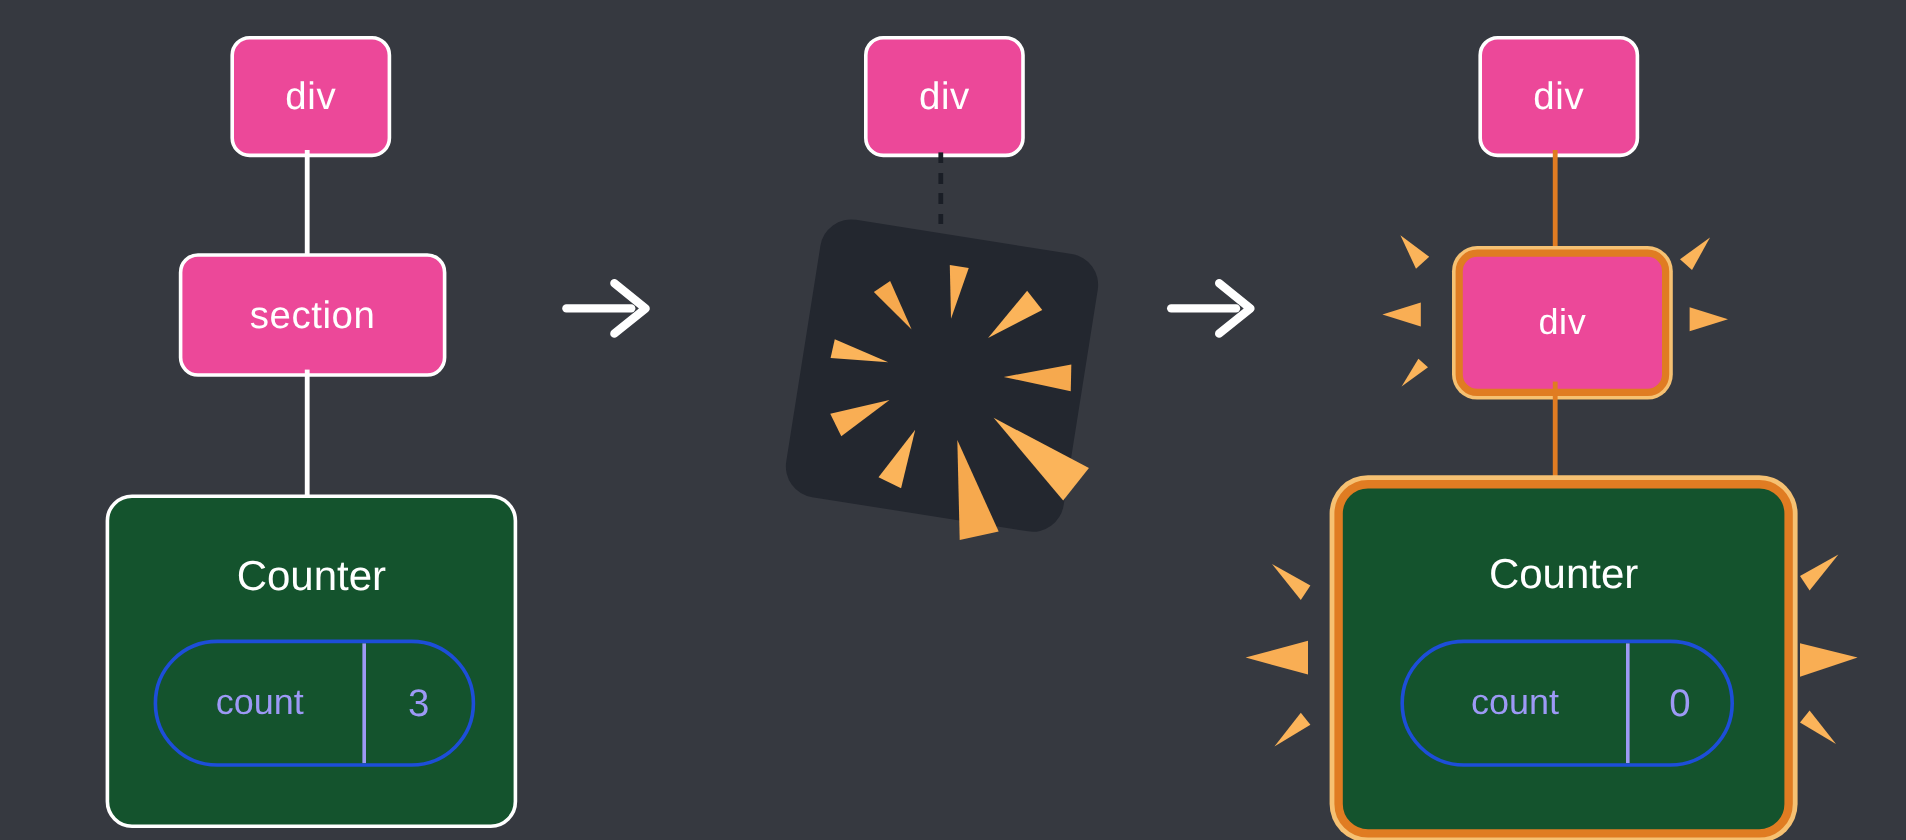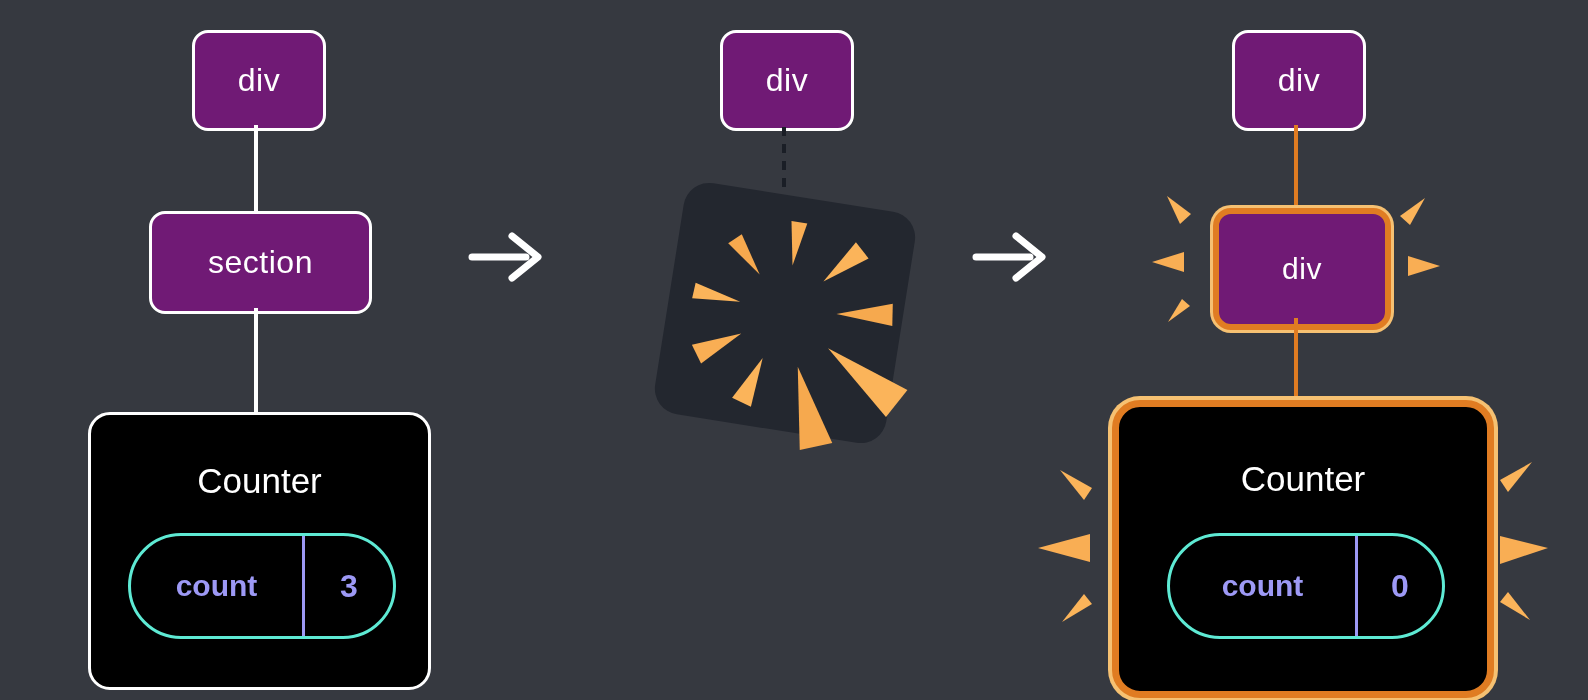--- a/index.html
+++ b/index.html
@@ -5,37 +5,37 @@
   html,body{margin:0;padding:0;}
   body{
     width:1588px;height:700px;overflow:hidden;
     background:#363940;
     font-family:"Liberation Sans", sans-serif;
   }
   .stage{position:relative;width:1588px;height:700px;}
 
   
   .node{
-    position:absolute;background:#701a75;border:3px solid #FFFFFF;border-radius:16px;
+    position:absolute;background:#ec4899;border:3px solid #FFFFFF;border-radius:16px;
     display:flex;align-items:center;justify-content:center;
     color:#FFFFFF;font-size:32px;letter-spacing:.5px;
   }
 
   
   .vline{position:absolute;width:4px;}
   .vline.white{background:#FFFFFF;}
   .vline.orange{background:#E07C22;}
   .vline.dashed{background:repeating-linear-gradient(to bottom,#1A1E26 0 9px,transparent 9px 17px);}
 
   
-  .box{position:absolute;background:#000000;border:3px solid #FFFFFF;border-radius:22px;}
+  .box{position:absolute;background:#14532d;border:3px solid #FFFFFF;border-radius:22px;}
   .box .title{position:absolute;left:0;right:0;text-align:center;color:#FFFFFF;font-size:35px;}
 
   
-  .pill{position:absolute;display:flex;border:3px solid #5eead4;border-radius:999px;color:#9D99F5;overflow:hidden;font-weight:bold;}
+  .pill{position:absolute;display:flex;border:3px solid #1d4ed8;border-radius:999px;color:#9D99F5;overflow:hidden;}
   .pill .key{flex:1;display:flex;align-items:center;justify-content:center;border-right:3px solid #9D99F5;font-size:30px;}
   .pill .val{display:flex;align-items:center;justify-content:center;font-size:32px;}
 
   
   .node.hl{border:6px solid #E07C22;box-shadow:0 0 0 3px #F6C172;border-radius:18px;font-size:30px;}
   .box.hl{border:7px solid #E07C22;box-shadow:0 0 0 4px #F6C172;border-radius:28px;}
 
   
   .poof{
     position:absolute;left:668px;top:196px;width:234px;height:234px;

